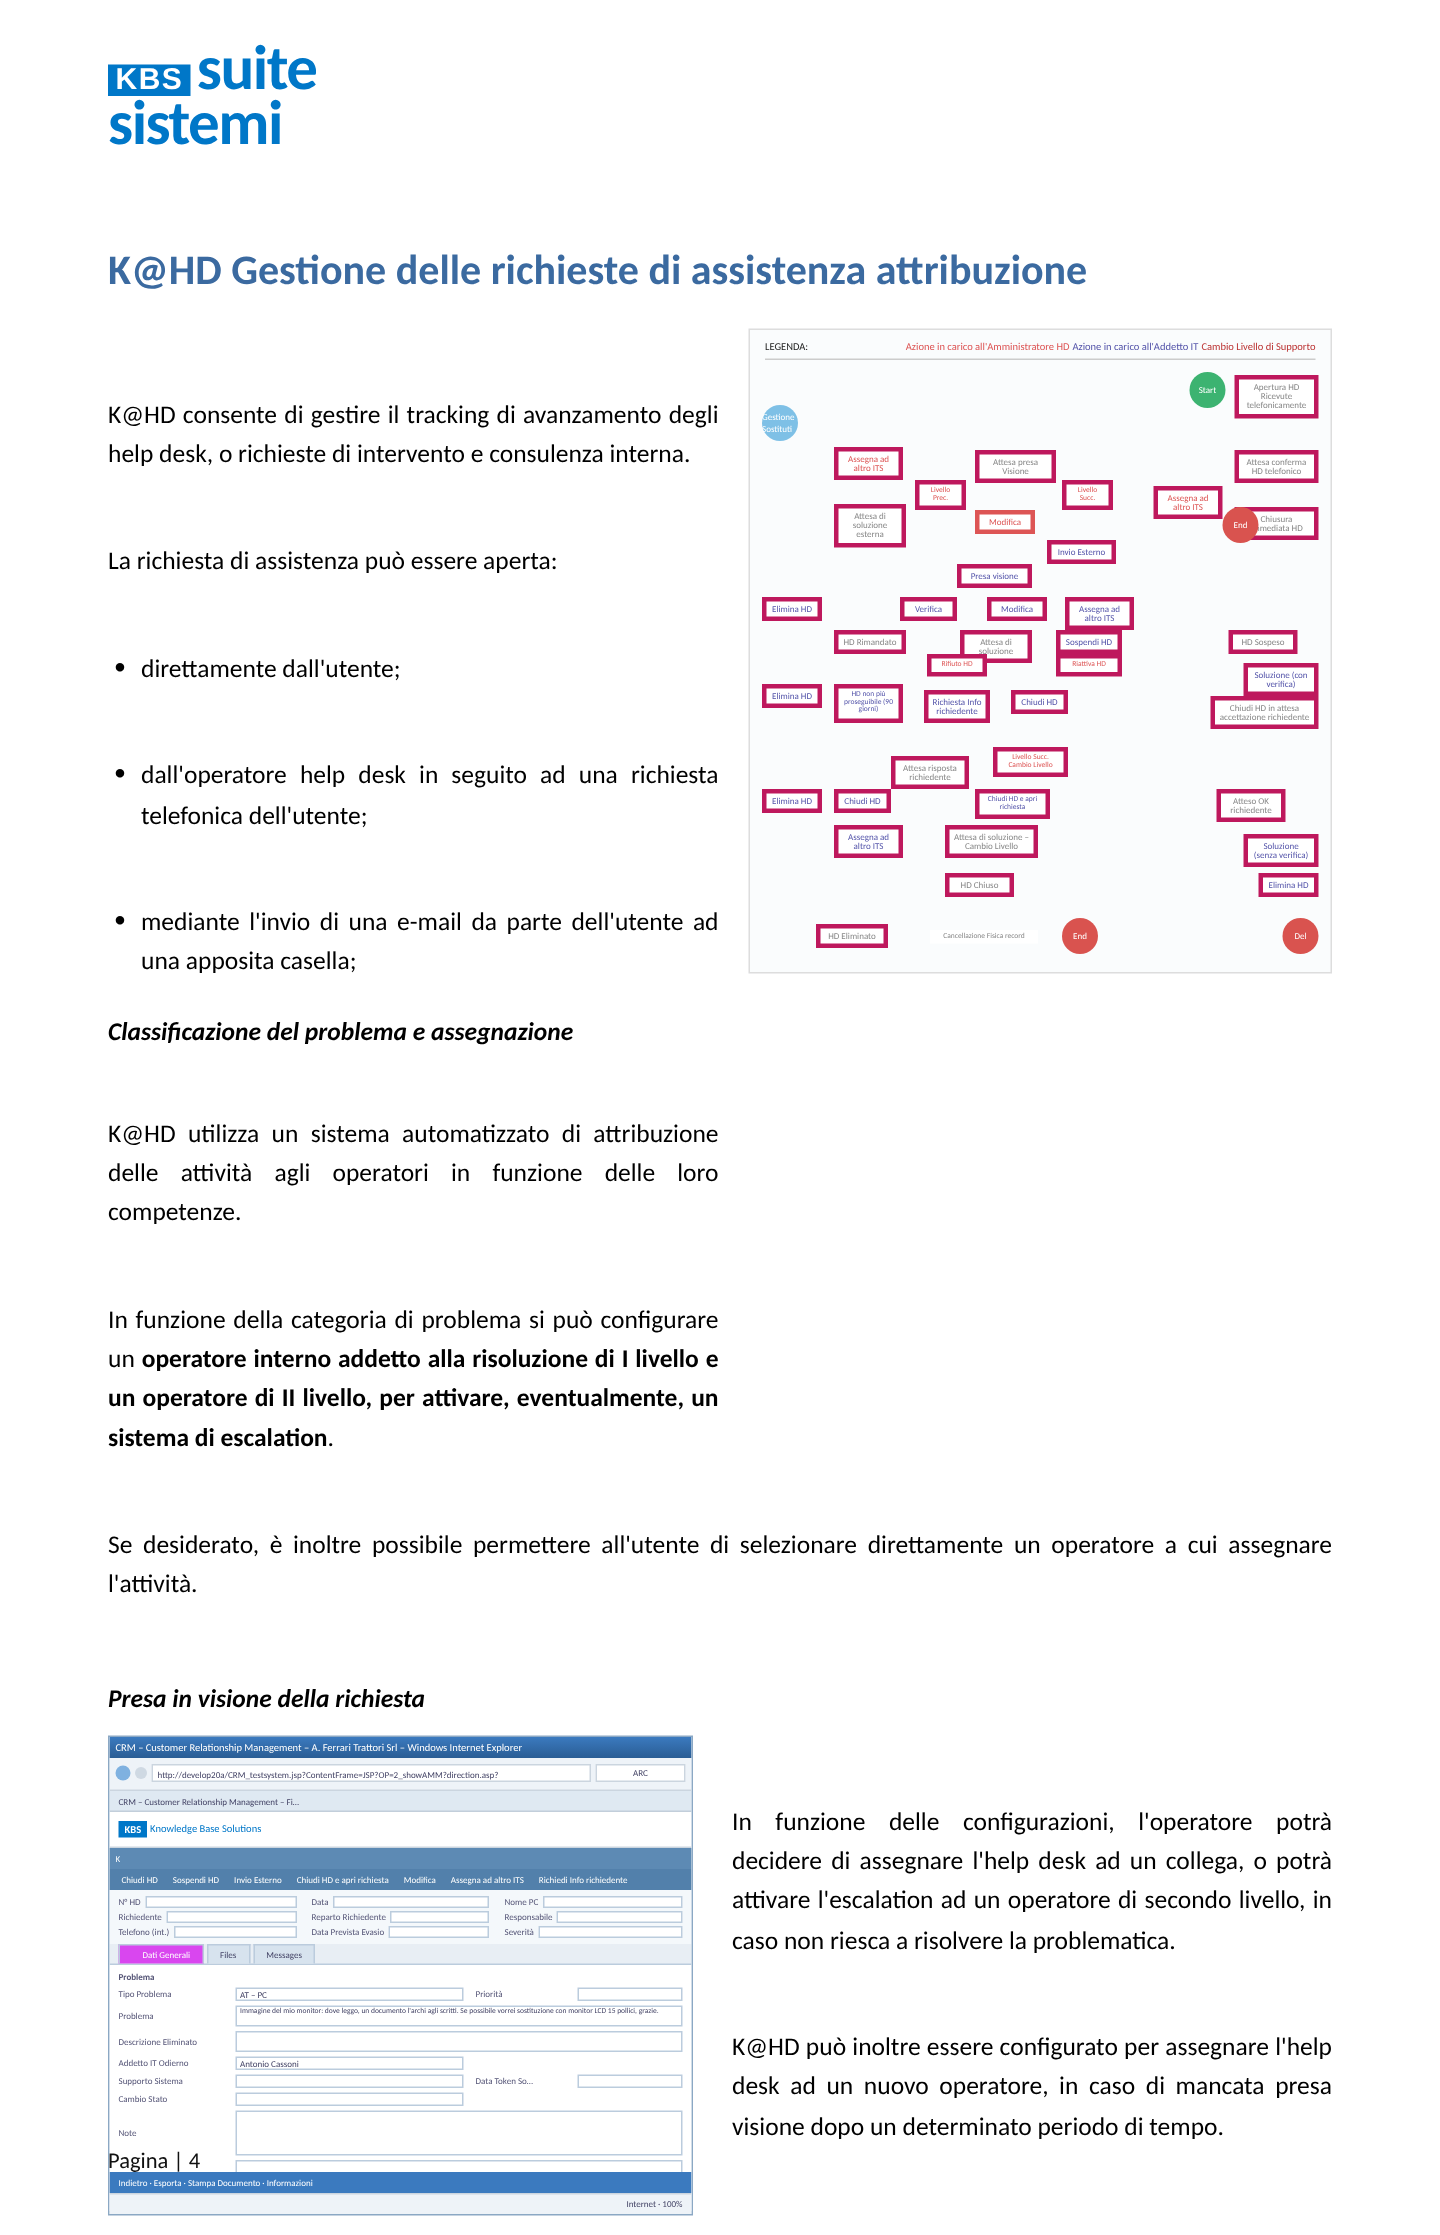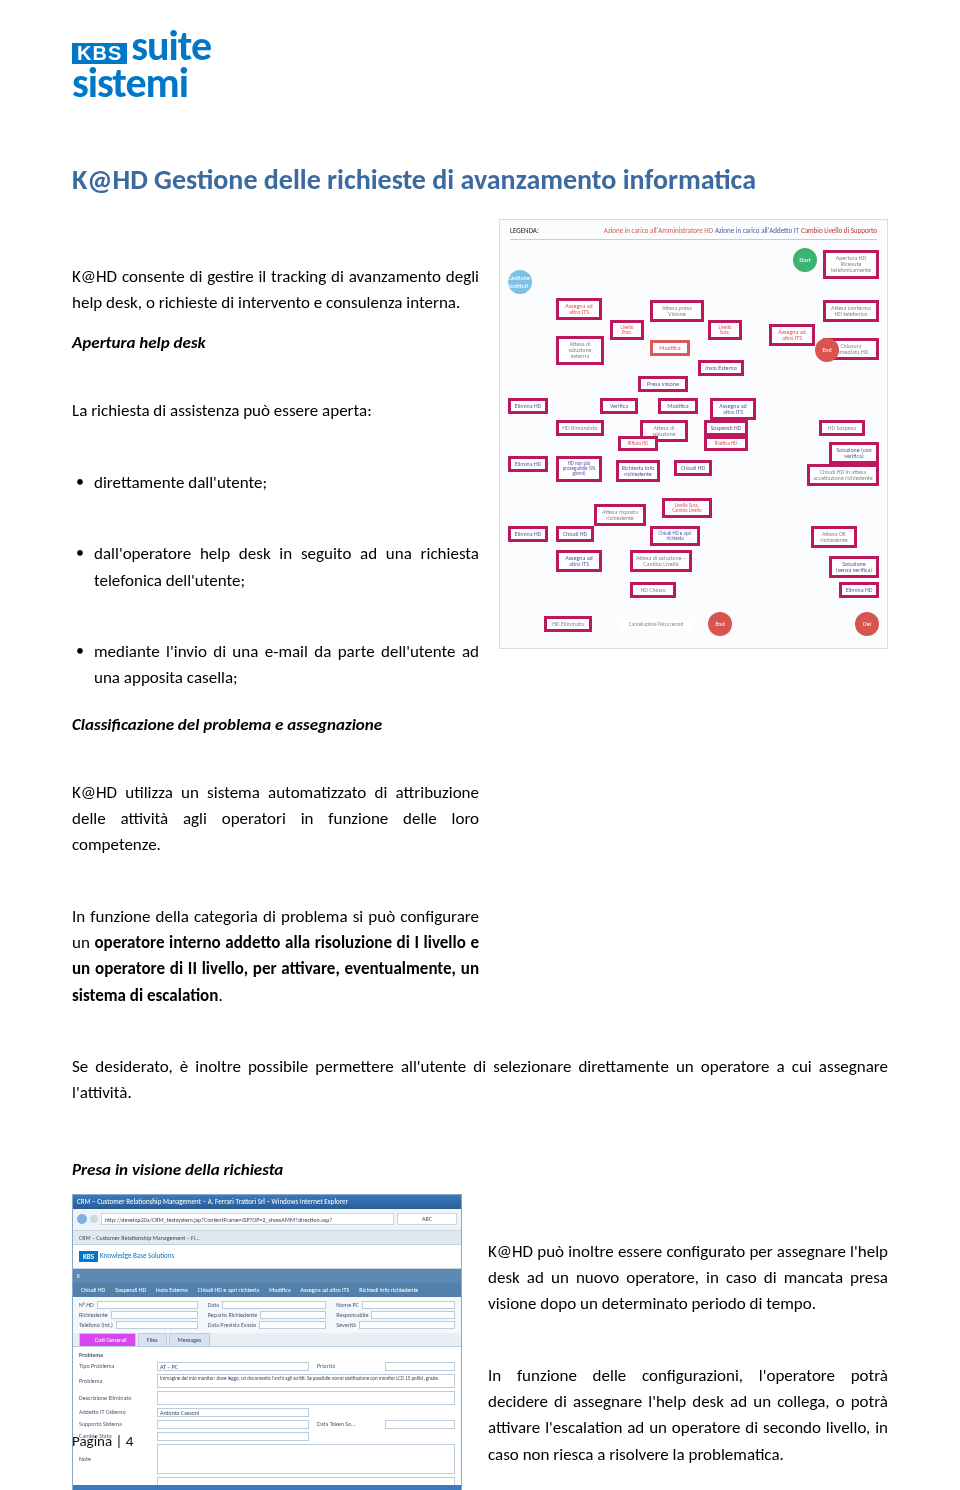--- a/index.html
+++ b/index.html
@@ -209,26 +209,25 @@
 <body>
 
 <div class="logo">
   <div class="row1">
     <span class="kbs">KBS</span>
     <span class="suite">suite</span>
   </div>
   <div class="sistemi">sistemi</div>
 </div>
 
-<h1>K@HD Gestione delle richieste di avanzamento informatica</h1>
+<h1>K@HD Gestione delle richieste di assistenza attribuzione</h1>
 
 <div class="flowwrap">
   <div class="leftcol">
     <p class="intro">K@HD consente di gestire il tracking di avanzamento degli help desk, o richieste di intervento e consulenza interna.</p>
-    <h3>Apertura help desk</h3>
     <p>La richiesta di assistenza può essere aperta:</p>
     <ul>
       <li>direttamente dall'utente;</li>
       <li>dall'operatore help desk in seguito ad una richiesta telefonica dell'utente;</li>
       <li>mediante l'invio di una e-mail da parte dell'utente ad una apposita casella;</li>
     </ul>
     <h3>Classificazione del problema e assegnazione</h3>
     <p>K@HD utilizza un sistema automatizzato di attribuzione delle attività agli operatori in funzione delle loro competenze.</p>
     <p>
       <span>In funzione della categoria di problema si può configurare un </span><strong>operatore interno addetto alla risoluzione di I livello e un operatore di II livello, per attivare, eventualmente, un sistema di escalation</strong><span>.</span>
@@ -408,18 +407,18 @@
       
       
     </div>
     <div class="botbar">
       <span>Indietro · Esporta · Stampa Documento · Informazioni</span>
     </div>
     <div class="status">Internet · 100%</div>
   </div>
 
   <div class="rightcol2">
+    <p>In funzione delle configurazioni, l'operatore potrà decidere di assegnare l'help desk ad un collega, o potrà attivare l'escalation ad un operatore di secondo livello, in caso non riesca a risolvere la problematica.</p>
     <p>K@HD può inoltre essere configurato per assegnare l'help desk ad un nuovo operatore, in caso di mancata presa visione dopo un determinato periodo di tempo.</p>
-    <p>In funzione delle configurazioni, l'operatore potrà decidere di assegnare l'help desk ad un collega, o potrà attivare l'escalation ad un operatore di secondo livello, in caso non riesca a risolvere la problematica.</p>
   </div>
 </div>
 
 <div class="footer">Pagina | 4</div>
 
 </body></html>

